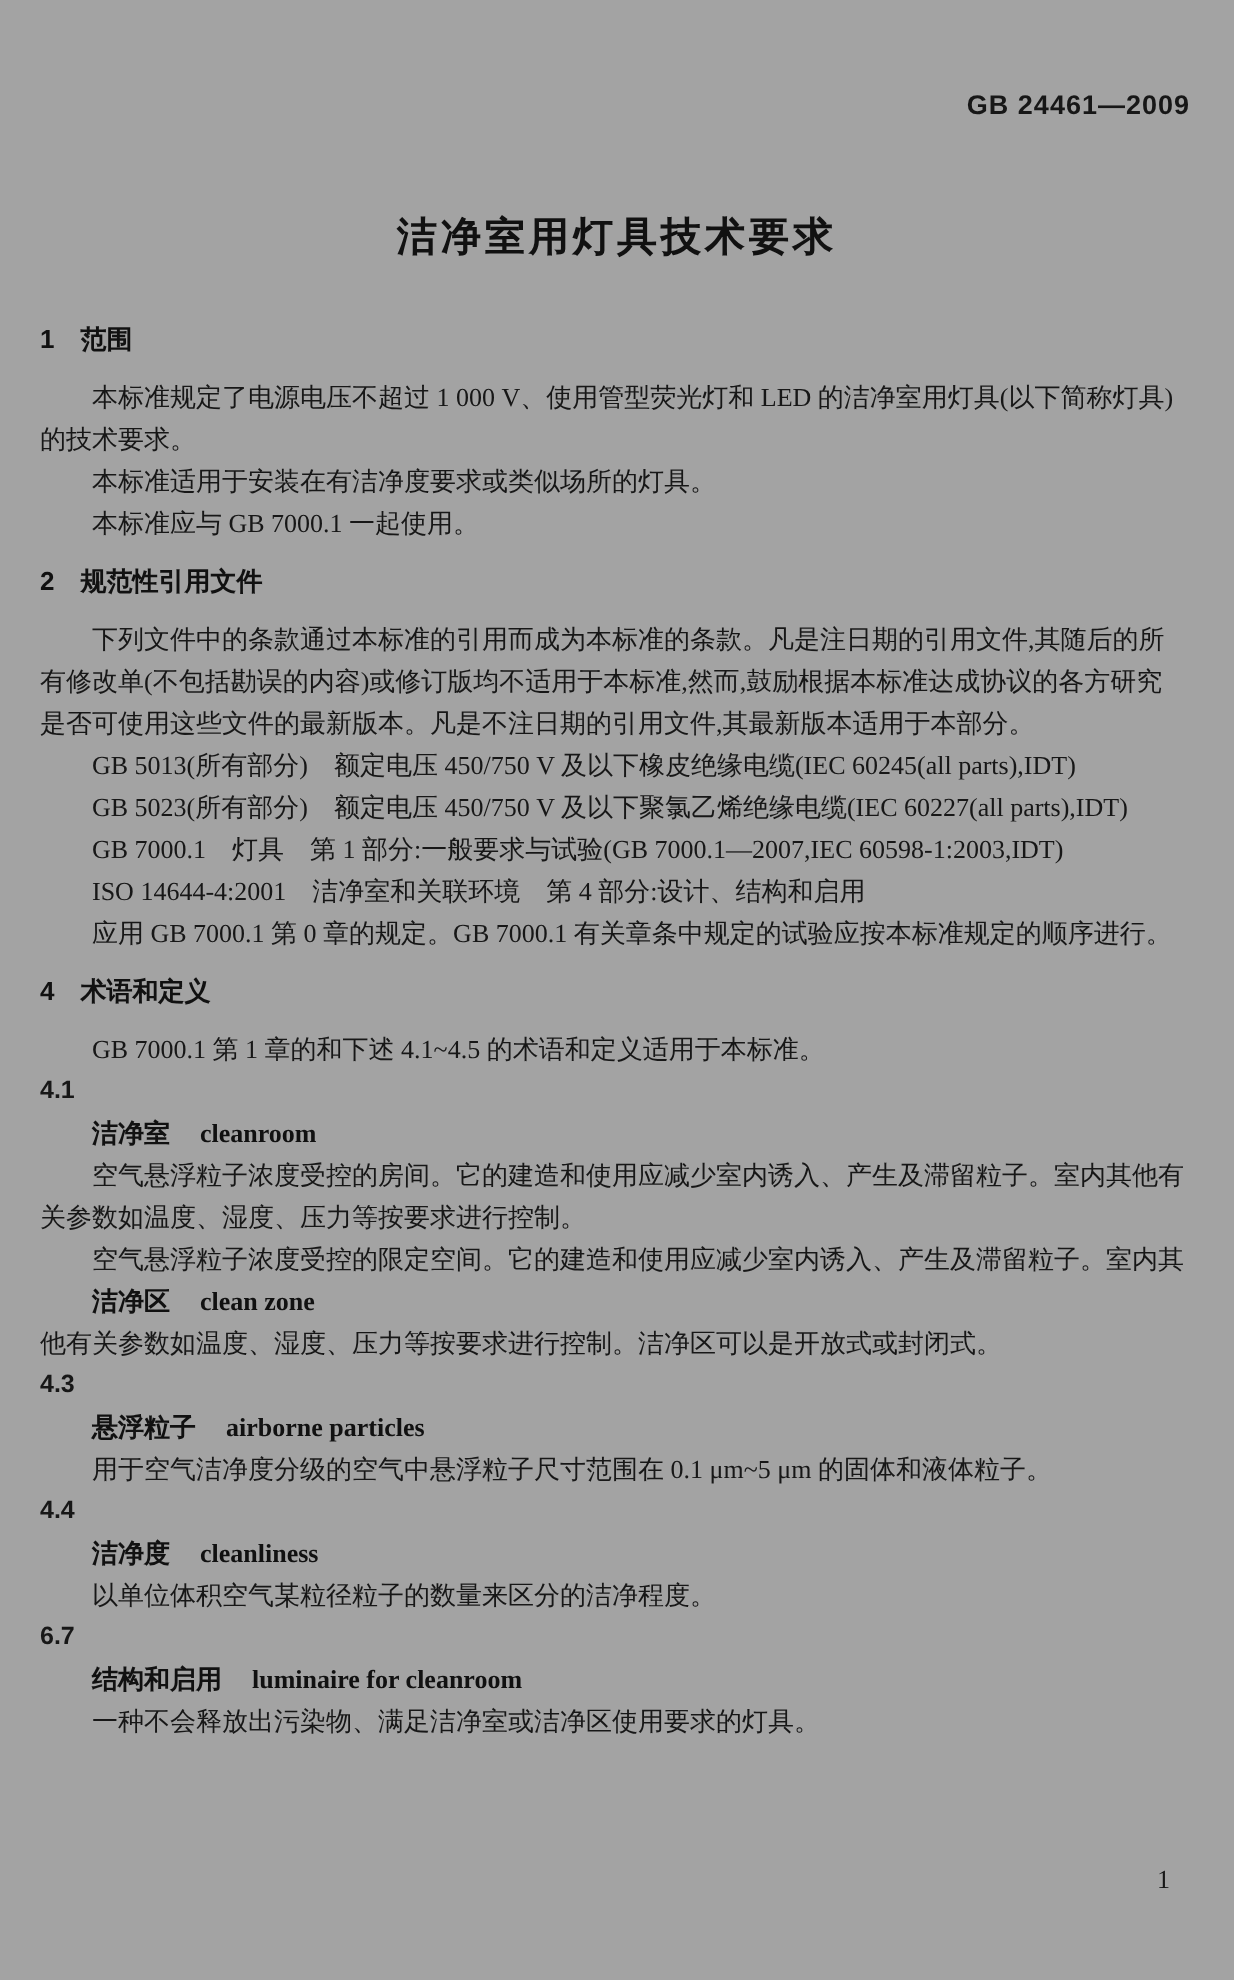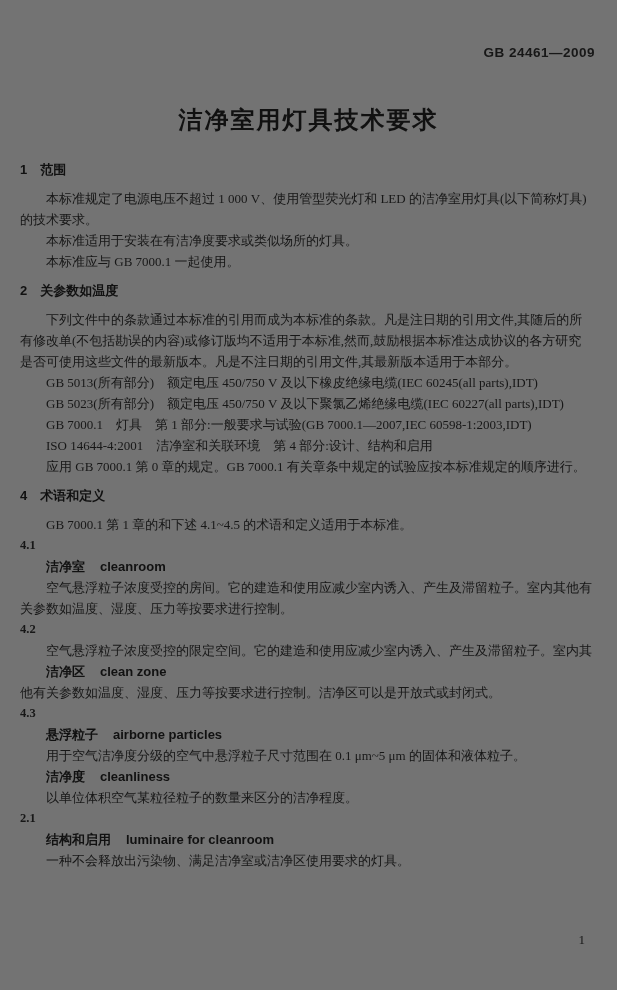--- a/index.html
+++ b/index.html
@@ -1,47 +1,47 @@
 <!DOCTYPE html>
 <html><head>
 <meta charset="utf-8">
 <style>
   html,body{margin:0;padding:0;background:#ffffff;}
   .page{
-    position:relative;width:617px;height:990px;background:#737373;
+    position:relative;width:617px;height:990px;background:#a3a3a3;
     overflow:hidden;color:#171717;
     font-family:"Liberation Serif","DejaVu Serif",serif;
   }
   .doc-header{
     padding:42px 22px 0 0;text-align:right;line-height:21px;
     font-family:"Liberation Sans","DejaVu Sans",sans-serif;
     font-weight:700;font-size:13.5px;letter-spacing:.5px;
   }
   .doc-title{
     margin:42px 4px 25px;text-align:center;line-height:29px;
     font-family:"Liberation Sans","DejaVu Sans",sans-serif;
-    font-weight:700;font-size:24px;letter-spacing:2px;color:#111;
+    font-weight:700;font-size:20px;letter-spacing:2px;color:#111;
   }
   .content{padding:0 36px 0 20px;font-size:13px;}
   .ln{line-height:21px;min-height:21px;white-space:nowrap;}
   .ind{padding-left:26px;}
   .clause-h{
     margin:8px 0;line-height:21px;font-size:13px;
     font-family:"Liberation Sans","DejaVu Sans",sans-serif;font-weight:700;color:#111;
   }
   .clause-h .cnum{margin-right:13px;}
   .subnum{
-    font-family:Liberation Serif, serif;
+    font-family:Liberation Sans, sans-serif;
     font-weight:700;font-size:12.5px;
   }
   .term-line{
     font-family:"Liberation Sans","DejaVu Sans",sans-serif;
     font-weight:700;color:#111;
   }
-  .term-line .term-en{margin-left:15px;font-family:Liberation Sans, sans-serif;font-weight:700;}
+  .term-line .term-en{margin-left:15px;font-family:Liberation Serif, serif;font-weight:700;}
   .page-num{position:absolute;top:929px;right:32px;font-size:13px;line-height:21px;}
 </style>
 </head>
 <body>
 
 <div class="page">
 
   <div class="doc-header">
     <span>GB 24461—2009</span>
   </div>
@@ -52,21 +52,21 @@
 
     <div class="clause-h">
       <span class="cnum">1</span><span>范围</span>
     </div>
     <div class="ln ind">本标准规定了电源电压不超过 1 000 V、使用管型荧光灯和 LED 的洁净室用灯具(以下简称灯具)</div>
     <div class="ln">的技术要求。</div>
     <div class="ln ind">本标准适用于安装在有洁净度要求或类似场所的灯具。</div>
     <div class="ln ind">本标准应与 GB 7000.1 一起使用。</div>
 
     <div class="clause-h">
-      <span class="cnum">2</span><span>关参数如温度</span>
+      <span class="cnum">2</span><span>规范性引用文件</span>
     </div>
     <div class="ln ind">下列文件中的条款通过本标准的引用而成为本标准的条款。凡是注日期的引用文件,其随后的所</div>
     <div class="ln">有修改单(不包括勘误的内容)或修订版均不适用于本标准,然而,鼓励根据本标准达成协议的各方研究</div>
     <div class="ln">是否可使用这些文件的最新版本。凡是不注日期的引用文件,其最新版本适用于本部分。</div>
     <div class="ln ind">GB 5013(所有部分)　额定电压 450/750 V 及以下橡皮绝缘电缆(IEC 60245(all parts),IDT)</div>
     <div class="ln ind">GB 5023(所有部分)　额定电压 450/750 V 及以下聚氯乙烯绝缘电缆(IEC 60227(all parts),IDT)</div>
     <div class="ln ind">GB 7000.1　灯具　第 1 部分:一般要求与试验(GB 7000.1—2007,IEC 60598-1:2003,IDT)</div>
     <div class="ln ind">ISO 14644-4:2001　洁净室和关联环境　第 4 部分:设计、结构和启用</div>
 
     <div class="ln ind">应用 GB 7000.1 第 0 章的规定。GB 7000.1 有关章条中规定的试验应按本标准规定的顺序进行。</div>
@@ -76,39 +76,39 @@
     </div>
     <div class="ln ind">GB 7000.1 第 1 章的和下述 4.1~4.5 的术语和定义适用于本标准。</div>
 
     <div class="ln subnum">4.1</div>
     <div class="ln ind term-line">
       <span>洁净室</span><span class="term-en">cleanroom</span>
     </div>
     <div class="ln ind">空气悬浮粒子浓度受控的房间。它的建造和使用应减少室内诱入、产生及滞留粒子。室内其他有</div>
     <div class="ln">关参数如温度、湿度、压力等按要求进行控制。</div>
 
-    <div class="ln subnum">4.2</div>
     <div class="ln ind">空气悬浮粒子浓度受控的限定空间。它的建造和使用应减少室内诱入、产生及滞留粒子。室内其</div>
     <div class="ln ind term-line">
       <span>洁净区</span><span class="term-en">clean zone</span>
     </div>
     <div class="ln">他有关参数如温度、湿度、压力等按要求进行控制。洁净区可以是开放式或封闭式。</div>
 
     <div class="ln subnum">4.3</div>
     <div class="ln ind term-line">
       <span>悬浮粒子</span><span class="term-en">airborne particles</span>
     </div>
     <div class="ln ind">用于空气洁净度分级的空气中悬浮粒子尺寸范围在 0.1 μm~5 μm 的固体和液体粒子。</div>
 
+    <div class="ln subnum">4.4</div>
     <div class="ln ind term-line">
       <span>洁净度</span><span class="term-en">cleanliness</span>
     </div>
     <div class="ln ind">以单位体积空气某粒径粒子的数量来区分的洁净程度。</div>
 
-    <div class="ln subnum">2.1</div>
+    <div class="ln subnum">6.7</div>
     <div class="ln ind term-line">
       <span>结构和启用</span><span class="term-en">luminaire for cleanroom</span>
     </div>
     <div class="ln ind">一种不会释放出污染物、满足洁净室或洁净区使用要求的灯具。</div>
 
   </div>
 
   <div class="page-num">1</div>
 </div>
 

